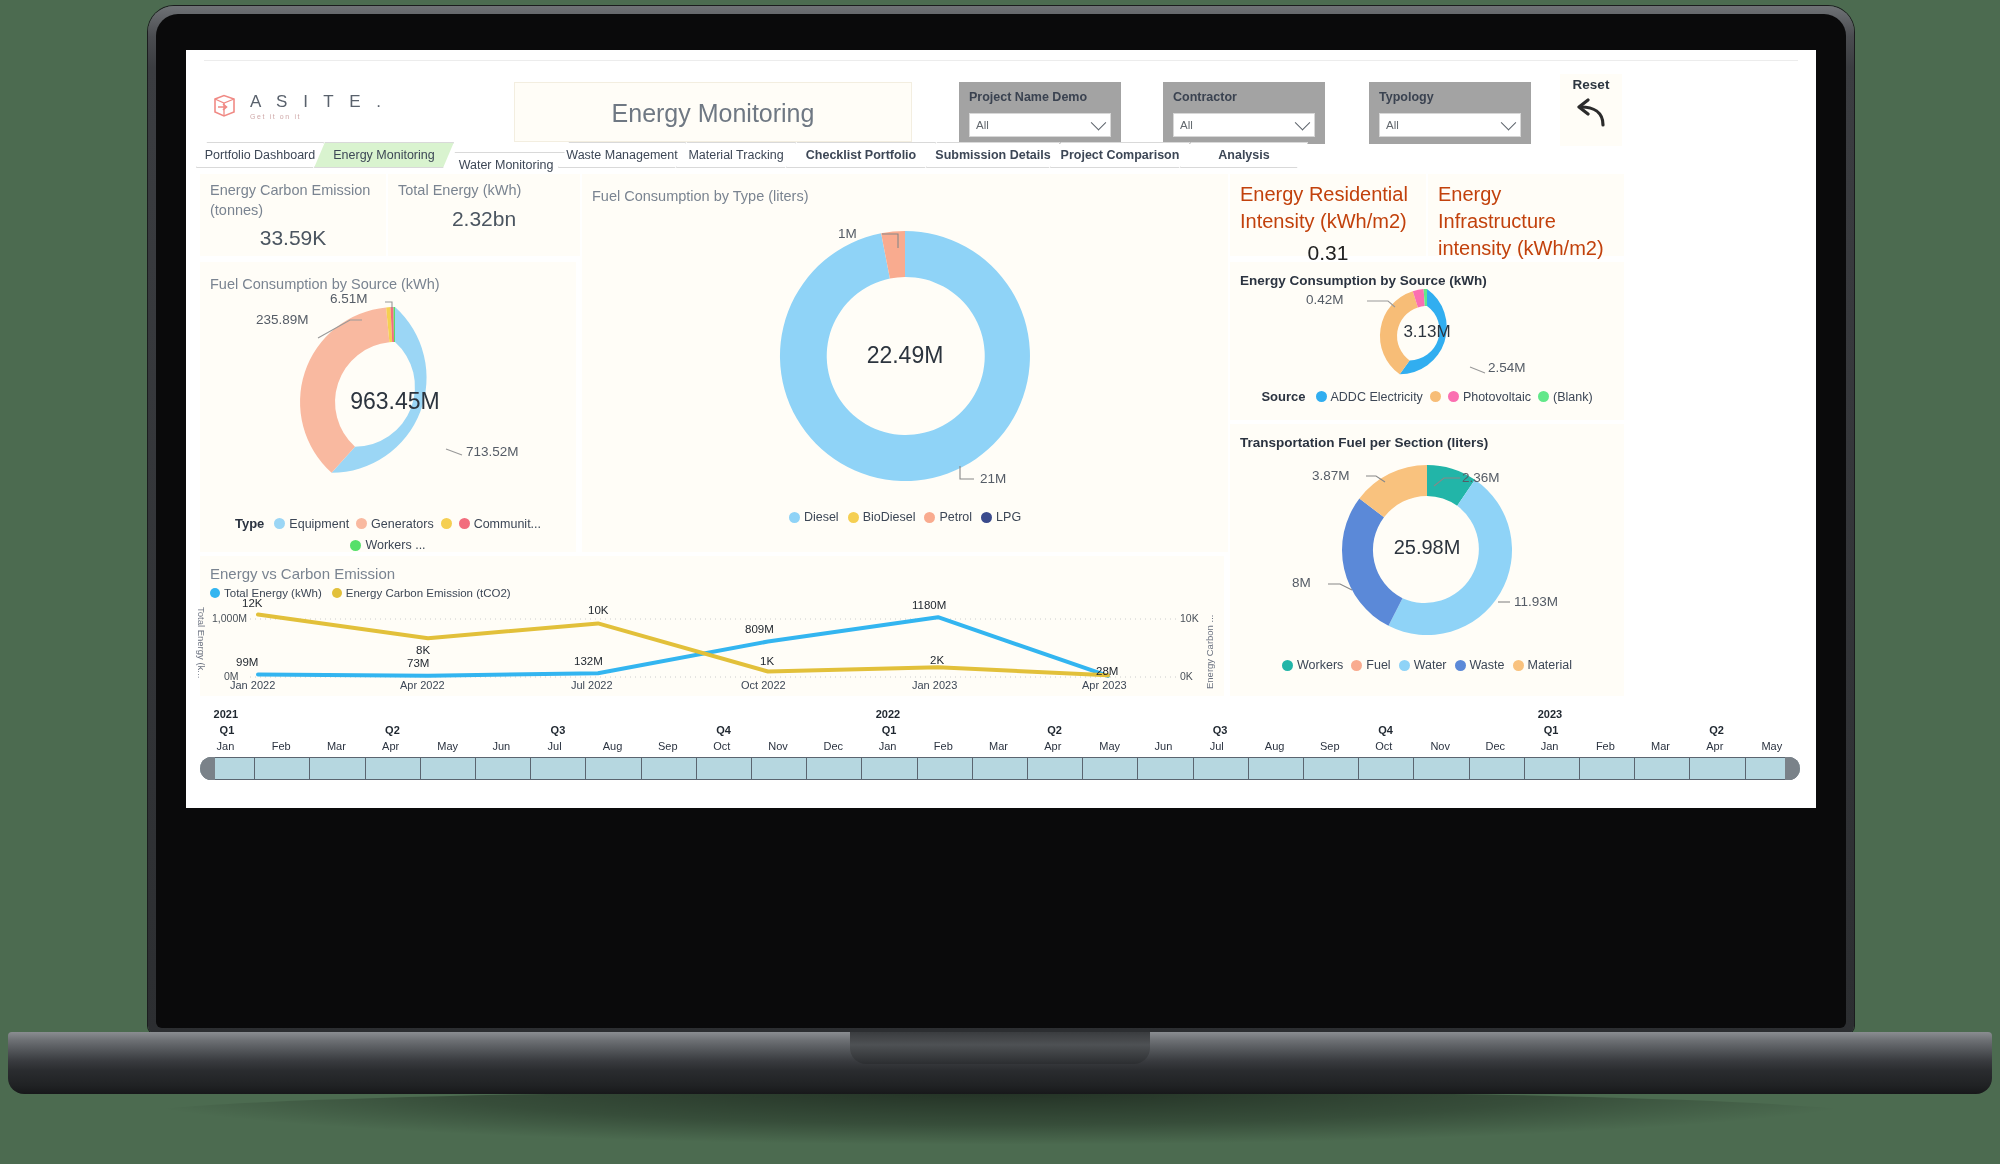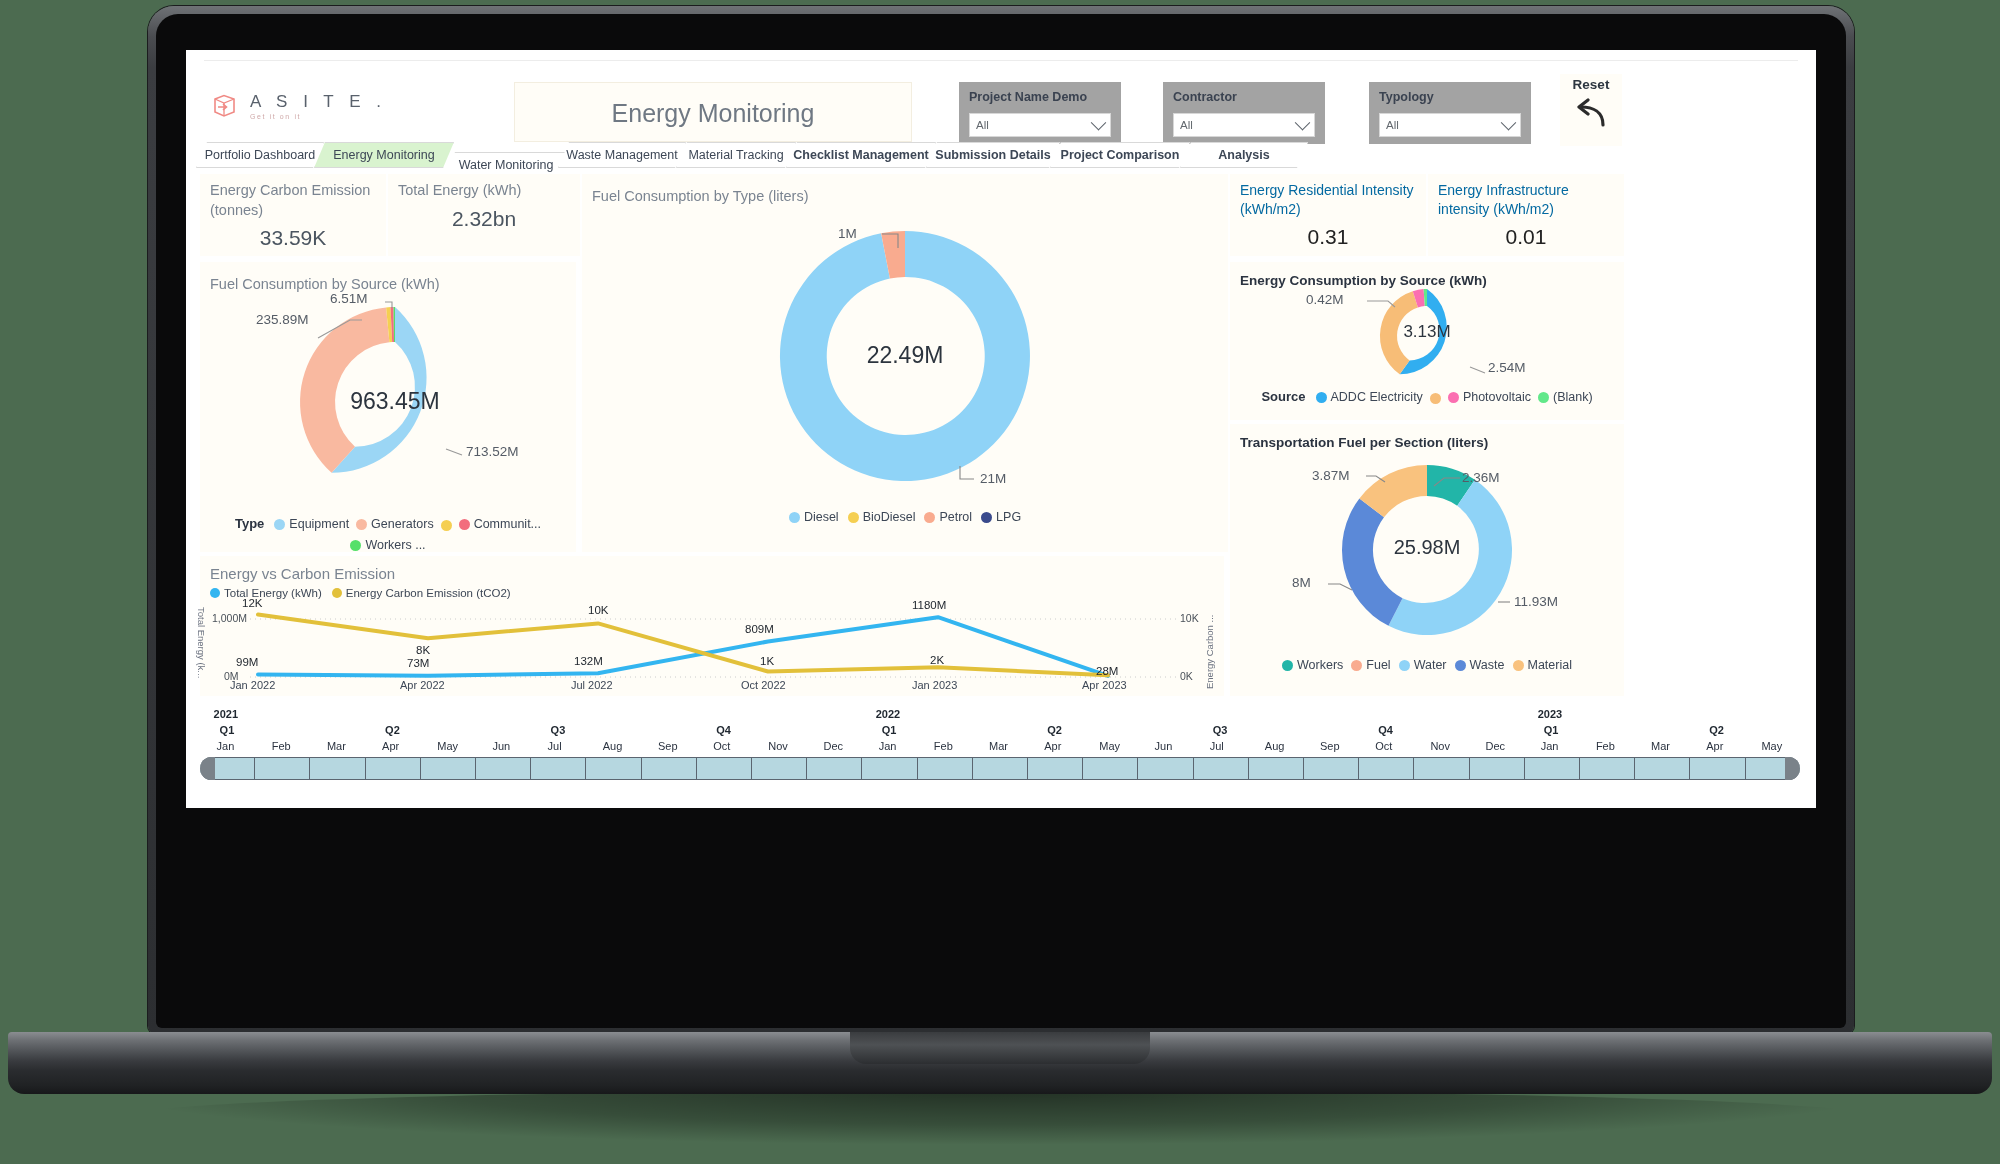--- a/index.html
+++ b/index.html
@@ -97,27 +97,27 @@
     font-size: 12.5px; color: #3d4756; white-space: nowrap;
   }
   .tab.active { background: #d9f3cf; }
   .tab.bold { font-weight: bold; }
 
   
   .kpi { position: absolute; background: #fffdf7; padding: 7px 10px; }
   .kpi-title { font-size: 14.5px; color: #7a8491; line-height: 1.35; }
   .kpi-value { font-size: 21px; color: #4b5560; text-align: center; margin-top: 6px; }
   .kpi-value.dark { color: #222; }
-  .kpi-title.dark { color: #0369a1; font-size: 14px; }
+  .kpi-title.dark { color: #c2410c; font-size: 20px; }
 
   
   .chart-title { font-size: 14.5px; color: #7a8491; padding: 7px 0 0 11px; }
   .chart-title.bold { color: #2b3340; font-weight: bold; font-size: 13.5px; }
 
-  .legend { display: flex; align-items: flex-end; justify-content: center; gap: 9px; flex-wrap: wrap; }
+  .legend { display: flex; align-items: center; justify-content: center; gap: 9px; flex-wrap: wrap; }
   .legend-item { display: flex; align-items: center; gap: 4px; font-size: 12.5px; color: #3d4756; white-space: nowrap; }
   .legend-dot { width: 11px; height: 11px; border-radius: 50%; display: inline-block; }
   .legend-head { font-weight: bold; color: #2b3340; font-size: 13px; margin-right: 3px; }
 
   .donut-label { position: absolute; font-size: 13.5px; color: #555c66; white-space: nowrap; }
   .donut-center { position: absolute; font-size: 23px; color: #2c343e; }
   .axis-title { position: absolute; font-size: 9.5px; color: #6b7280; writing-mode: vertical-rl; }
   .lc-tick { position: absolute; font-size: 10.5px; color: #4a5159; }
   .lc-dlabel { position: absolute; font-size: 11.5px; color: #1e242c; white-space: nowrap; }
   .lc-xtick { position: absolute; font-size: 11px; color: #3d4756; }
@@ -215,21 +215,21 @@
           <div class="tab" style="left: 248px; width: 124px; margin-top: 10px;">
             <span>Water Monitoring</span>
           </div>
           <div class="tab" style="left: 362px; width: 128px;">
             <span>Waste Management</span>
           </div>
           <div class="tab" style="left: 480px; width: 120px;">
             <span>Material Tracking</span>
           </div>
           <div class="tab bold" style="left: 590px; width: 150px;">
-            <span>Checklist Management</span>
+            <span>Checklist Portfolio</span>
           </div>
           <div class="tab bold" style="left: 730px; width: 134px;">
             <span>Submission Details</span>
           </div>
           <div class="tab bold" style="left: 854px; width: 140px; align-items: center;">
             <span>Project Comparison</span>
           </div>
           <div class="tab bold" style="left: 984px; width: 128px;">
             <span>Analysis</span>
           </div>

